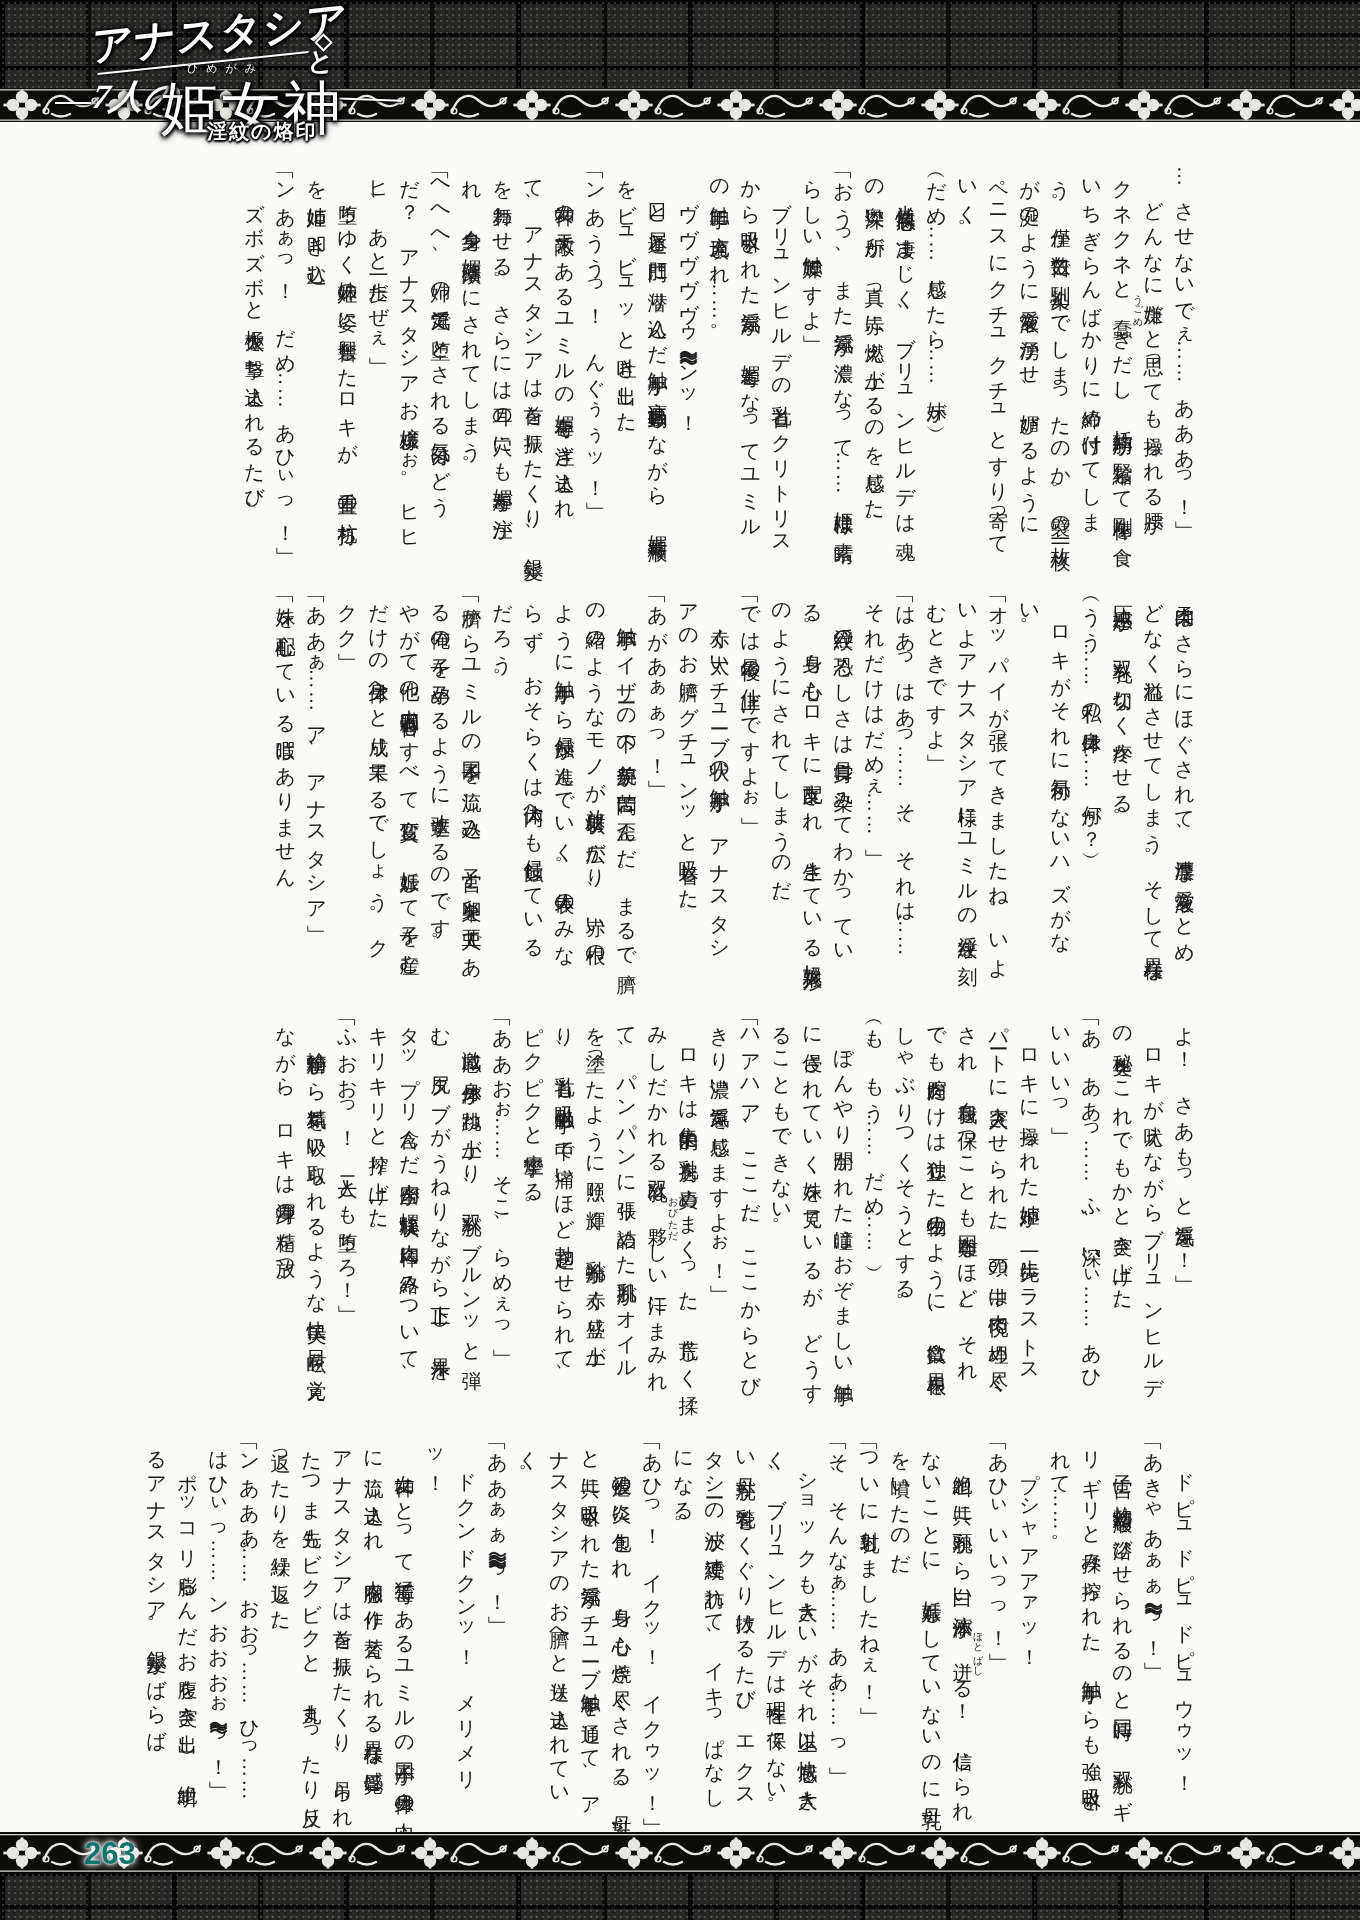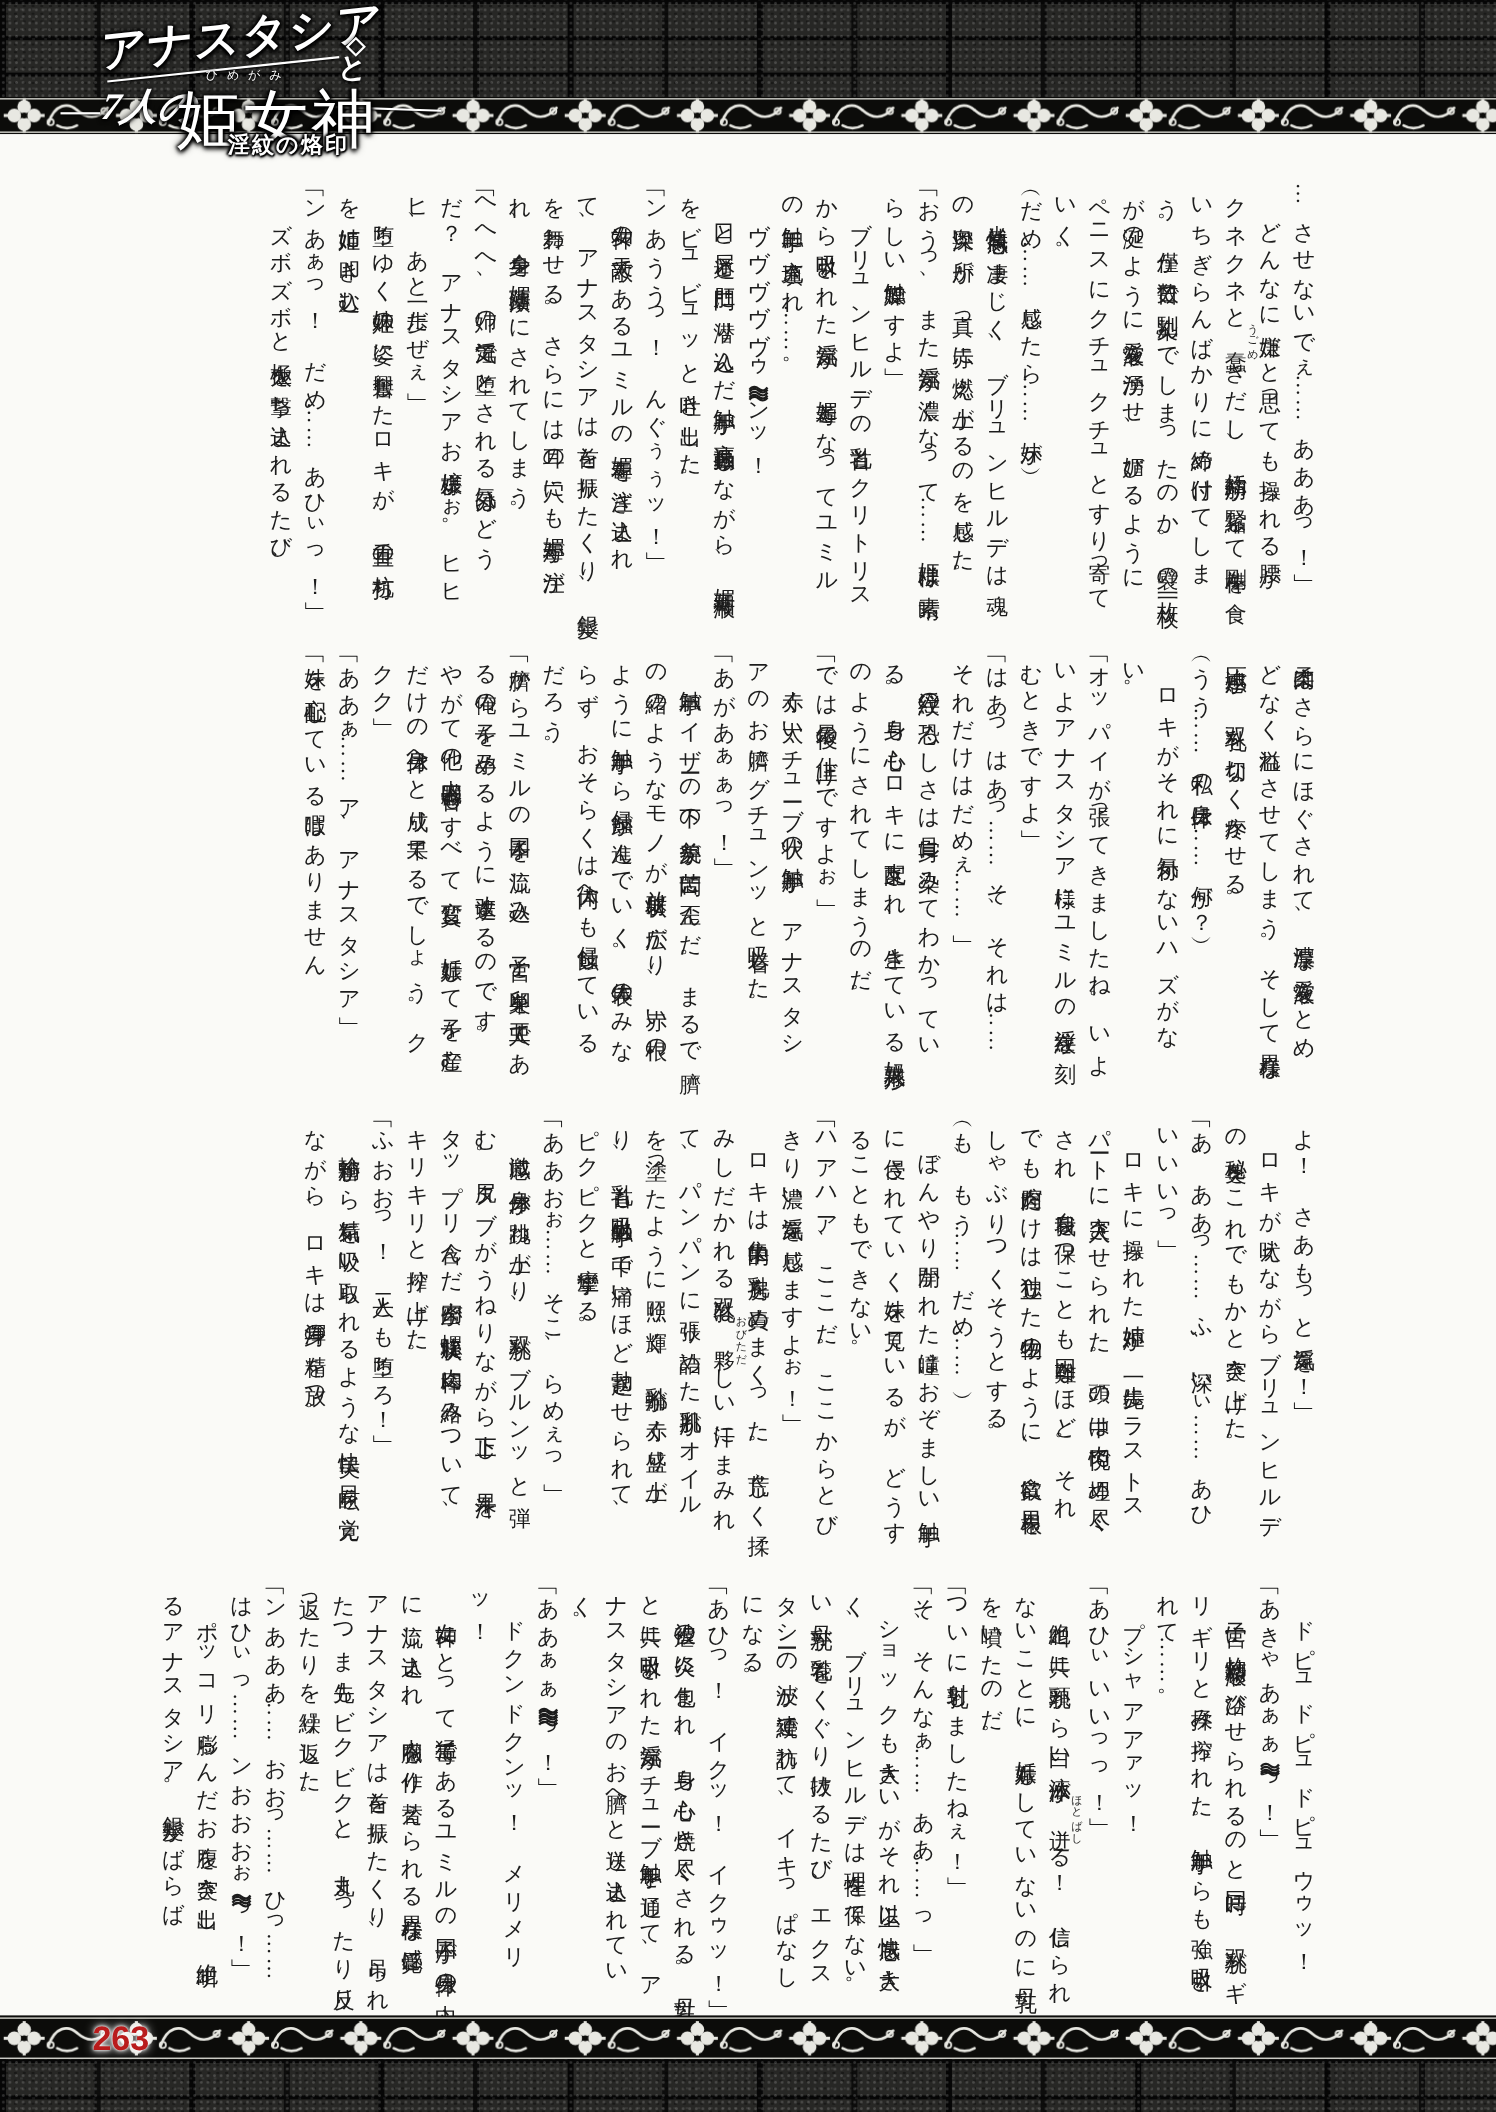--- a/index.html
+++ b/index.html
@@ -58,21 +58,21 @@
   
   .row{position:absolute;left:85px;width:1115px;height:384px;
     writing-mode:vertical-rl;text-orientation:mixed;
     font-size:20px;line-height:31px;letter-spacing:2.4px;color:var(--ink);}
   .row p{margin:0;text-indent:0;}
   .row-1{top:166px;} .row-2{top:590px;} .row-3{top:1013px;} .row-4{top:1437px;}
   ruby rt{font-size:10px;letter-spacing:0;font-weight:normal;}
 
   
   .page-number{position:absolute;left:84px;top:1836px;z-index:7;
-    font-family:"Liberation Sans","DejaVu Sans",sans-serif;font-size:31px;font-weight:bold;color:#b91c1c;
+    font-family:"Liberation Sans","DejaVu Sans",sans-serif;font-size:31px;font-weight:bold;color:#0f766e;
     text-shadow:0 0 10px #fff,0 0 5px #fff,0 0 2px #fff;}
 </style>
 </head>
 <body>
 
 <div class="brick brick-top"></div>
 
 <svg class="band band-top" width="1360" height="34">
   <defs>
     <pattern id="ornA" width="102" height="34" patternUnits="userSpaceOnUse">

